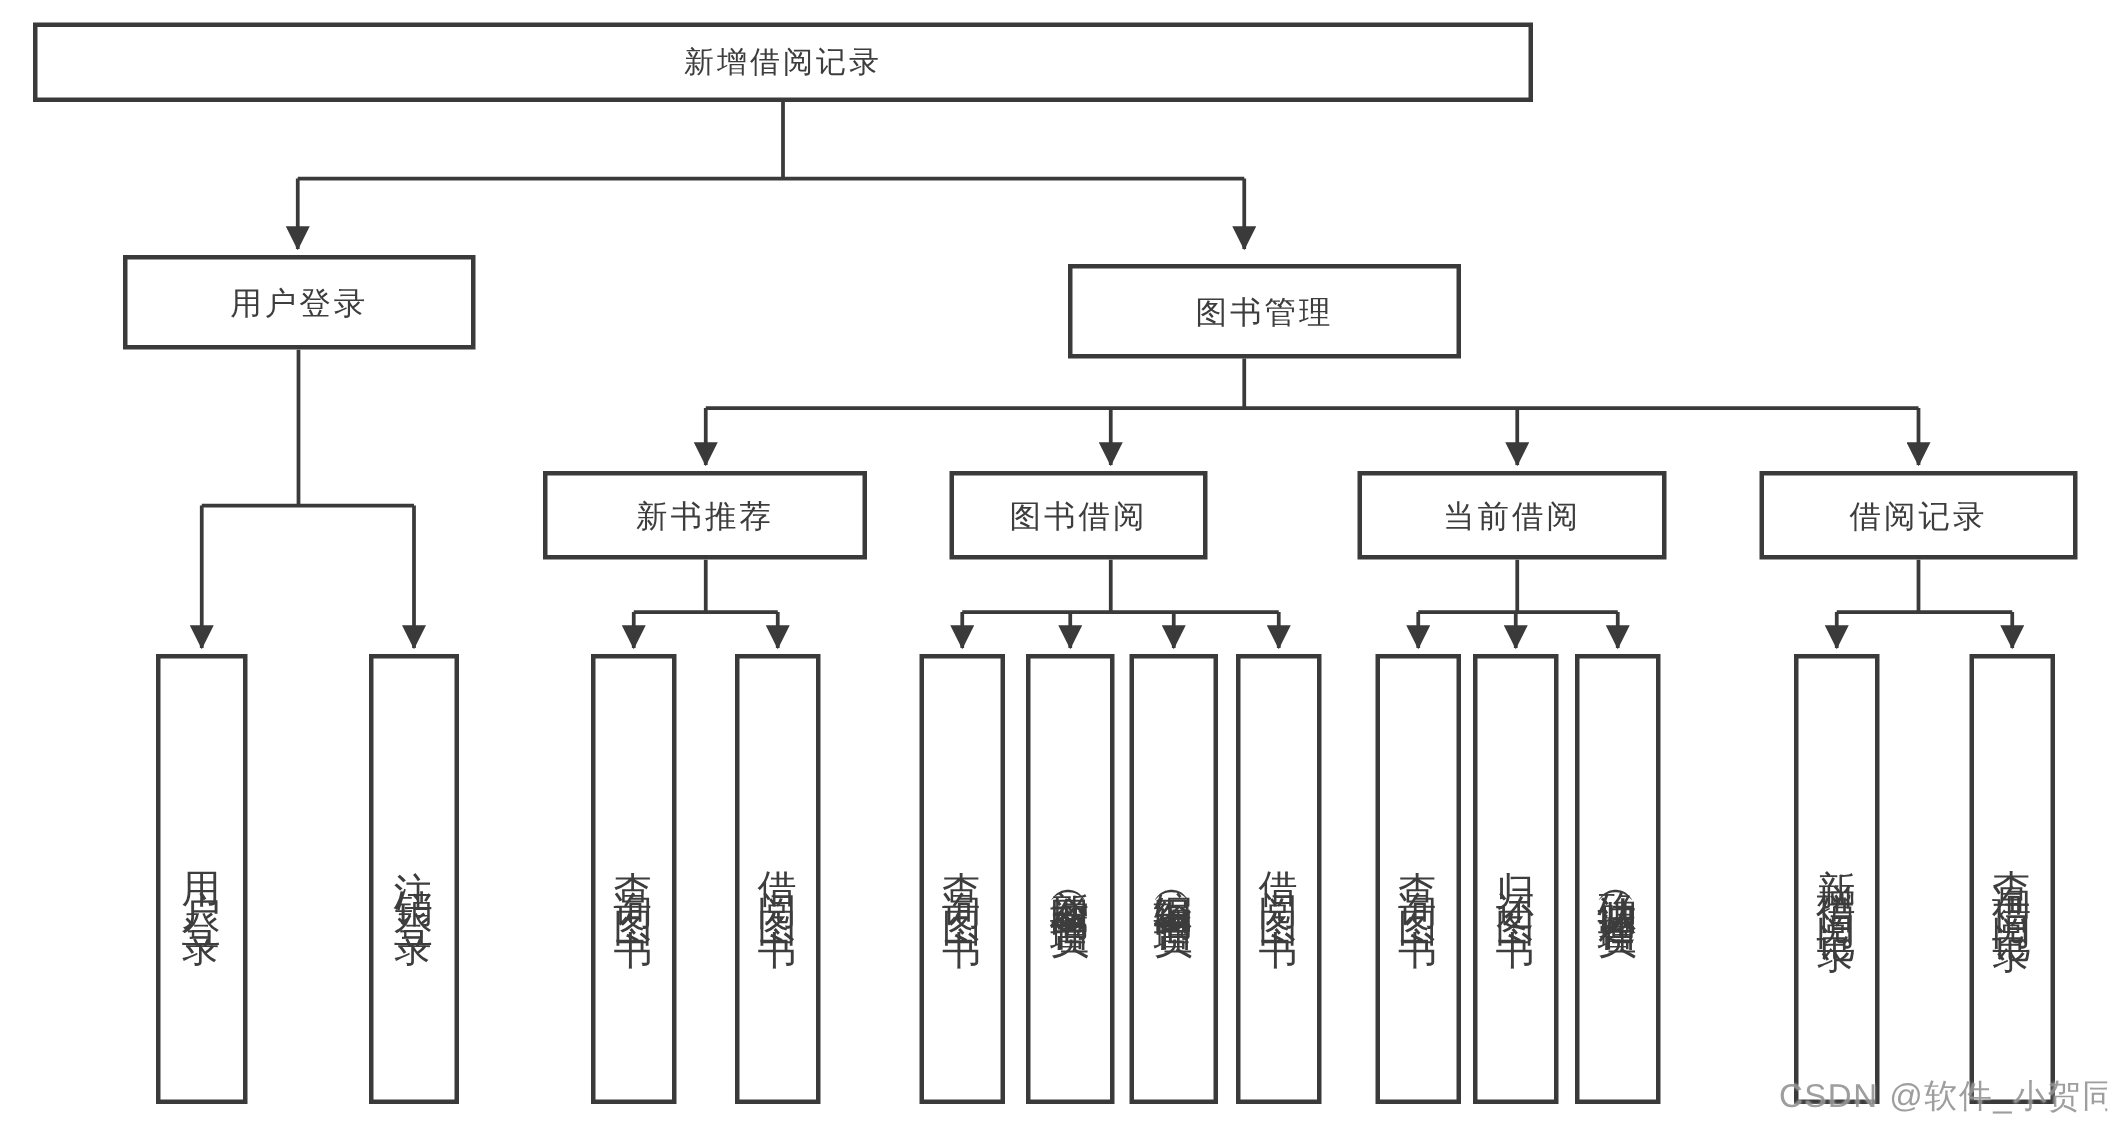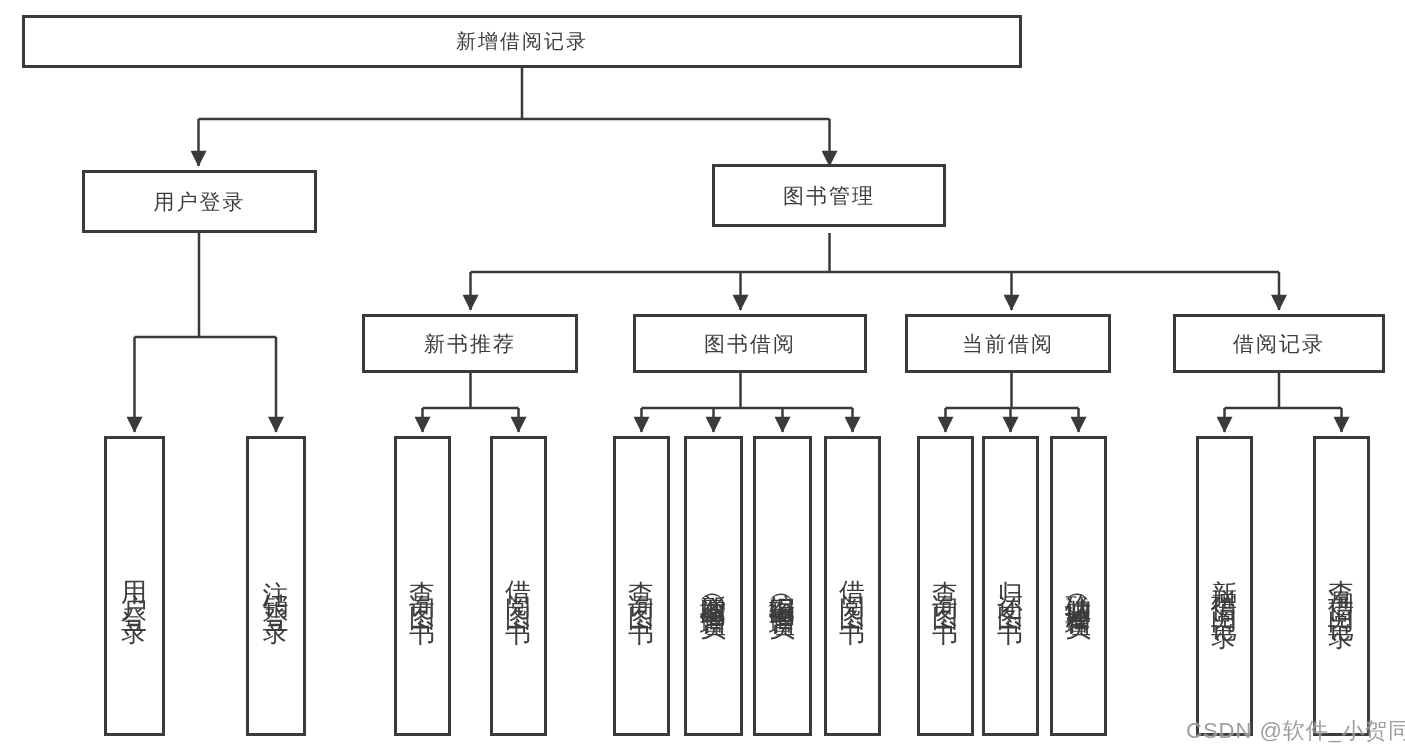--- a/index.html
+++ b/index.html
@@ -90,28 +90,28 @@
     </g>
   </svg>
 
   <div class="node h-node root-node" style="left:22px; top:15px; width:1000px; height:53px;">
     <span>新增借阅记录</span>
   </div>
 
   <div class="node h-node" style="left:82px; top:170px; width:235px; height:63px;">
     <span>用户登录</span>
   </div>
-  <div class="node h-node" style="left:712px; top:164px; width:234px; height:63px;">
+  <div class="node h-node" style="left:712px; top:176px; width:262px; height:63px;">
     <span>图书管理</span>
   </div>
 
   <div class="node h-node" style="left:362px; top:314px; width:216px; height:59px;">
     <span>新书推荐</span>
   </div>
-  <div class="node h-node" style="left:633px; top:314px; width:234px; height:59px;">
+  <div class="node h-node" style="left:633px; top:314px; width:172px; height:59px;">
     <span>图书借阅</span>
   </div>
   <div class="node h-node" style="left:905px; top:314px; width:206px; height:59px;">
     <span>当前借阅</span>
   </div>
   <div class="node h-node" style="left:1173px; top:314px; width:212px; height:59px;">
     <span>借阅记录</span>
   </div>
 
   <div class="node v-node" style="left:104px; top:436px; width:61px; height:300px;">

